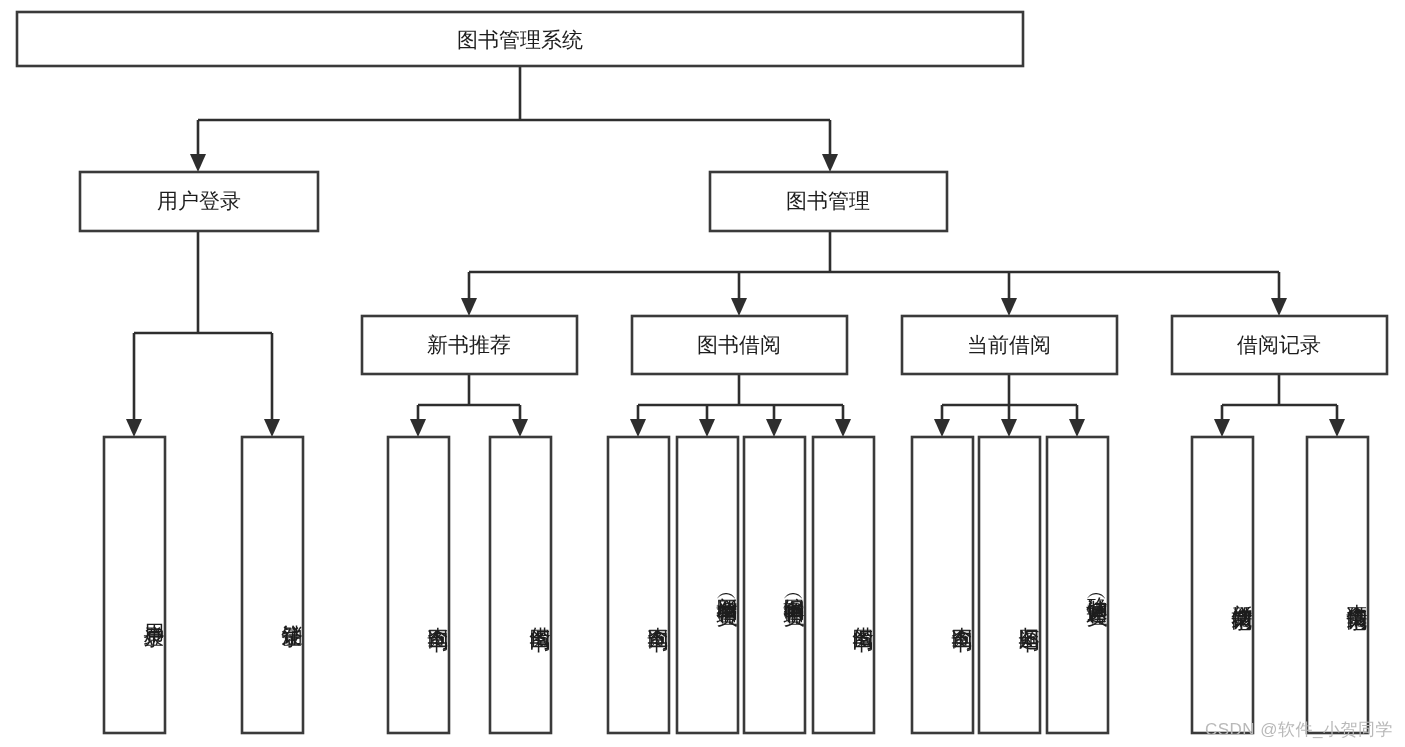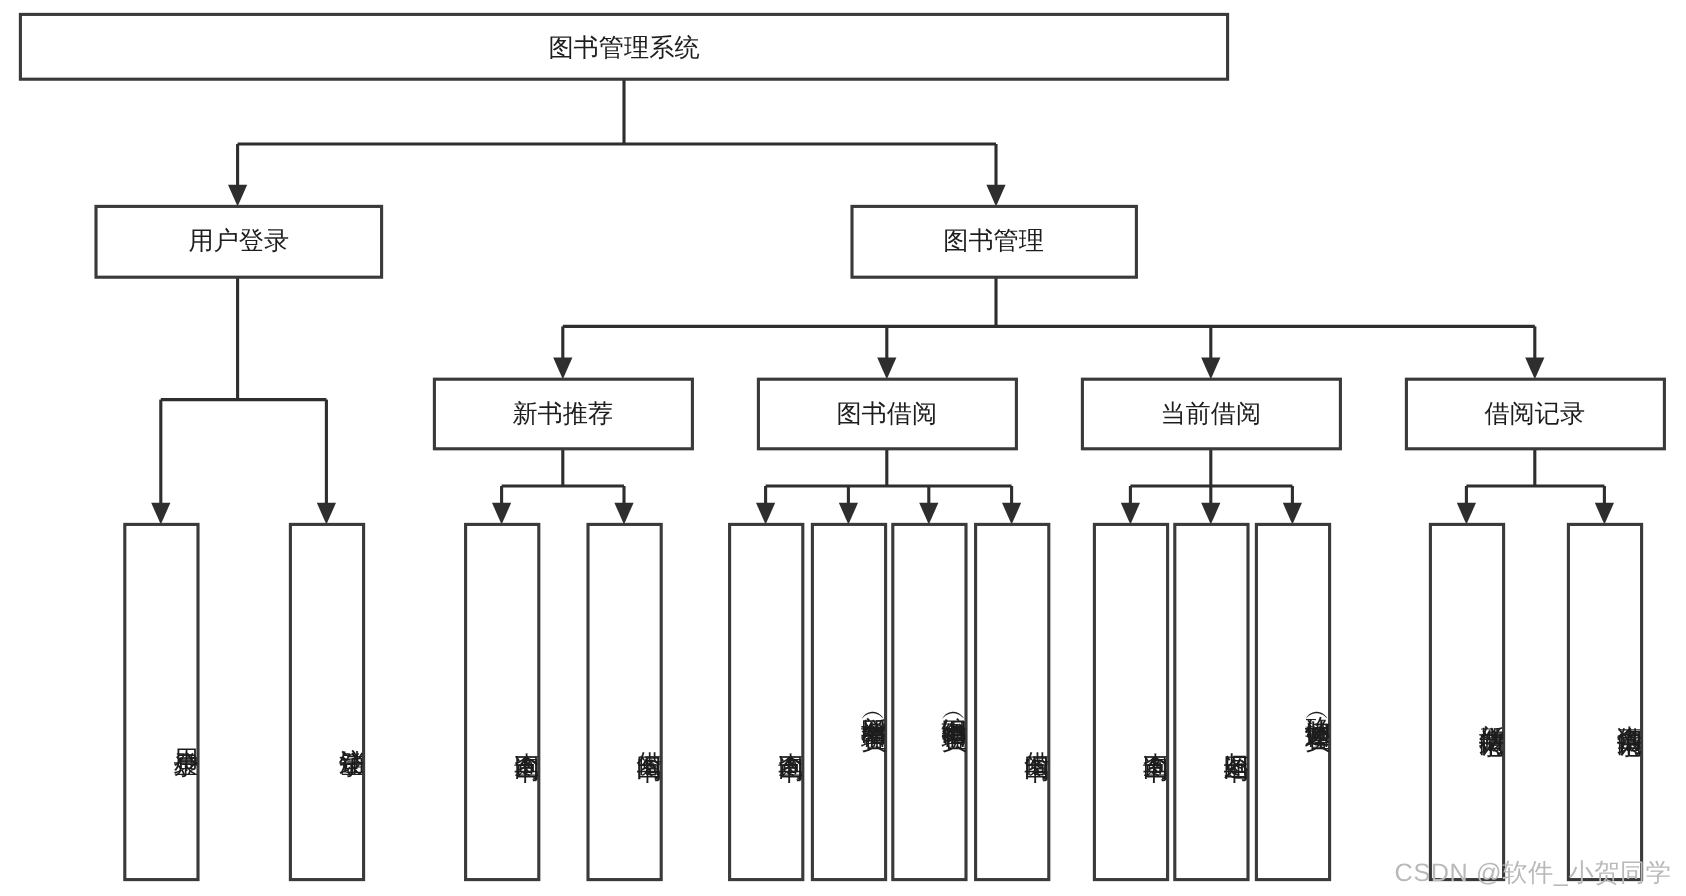--- a/index.html
+++ b/index.html
@@ -61,21 +61,21 @@
     color: #1d1d1d;
     letter-spacing: 1.5px;
     white-space: nowrap;
     pointer-events: none;
   }
   .watermark {
     position: absolute;
     right: 12px;
     bottom: 6px;
     font-family: "Liberation Sans", "DejaVu Sans", sans-serif;
-    font-size: 21px;
+    font-size: 17px;
     color: #b9b9b9;
     letter-spacing: 0.5px;
     white-space: nowrap;
     user-select: none;
   }
 </style>
 </head>
 <body>
 
 <div id="diagram-root">

